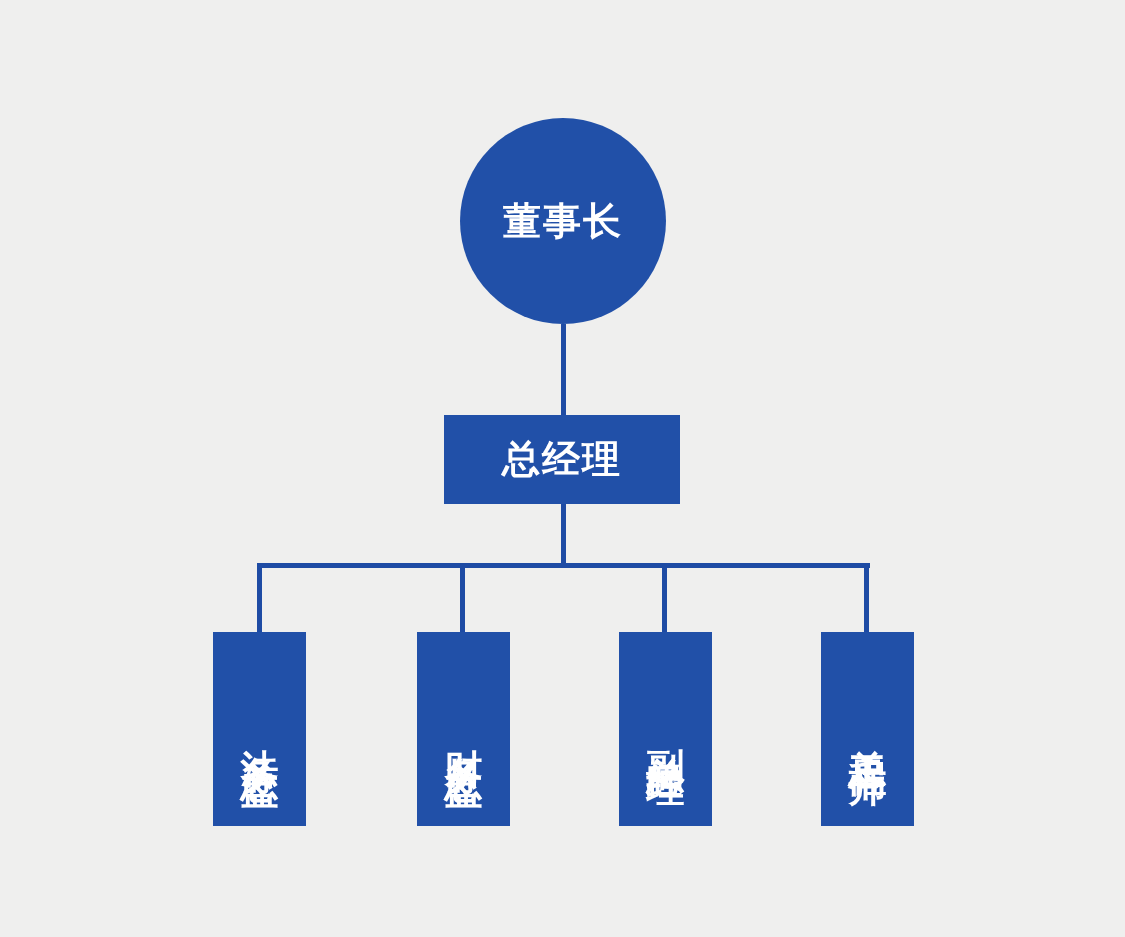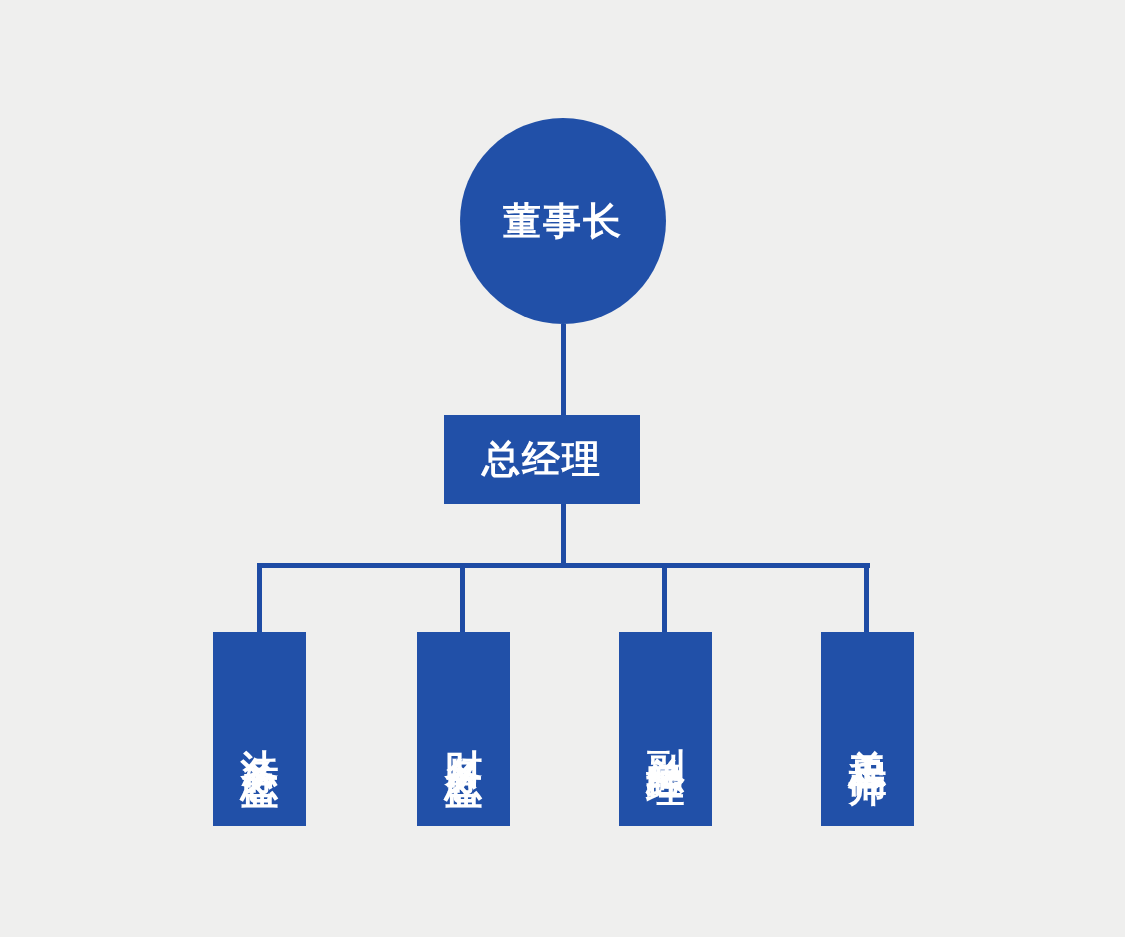--- a/index.html
+++ b/index.html
@@ -37,21 +37,21 @@
     top: 118px;
     width: 206px;
     height: 206px;
     border-radius: 50%;
     font-size: 38px;
     letter-spacing: 2px;
   }
   .rect-node {
     left: 444px;
     top: 415px;
-    width: 196px;
+    width: 236px;
     height: 89px;
     font-size: 38px;
     letter-spacing: 2px;
   }
   .vbox-node {
     top: 632px;
     width: 93px;
     height: 194px;
     font-size: 38px;
   }

